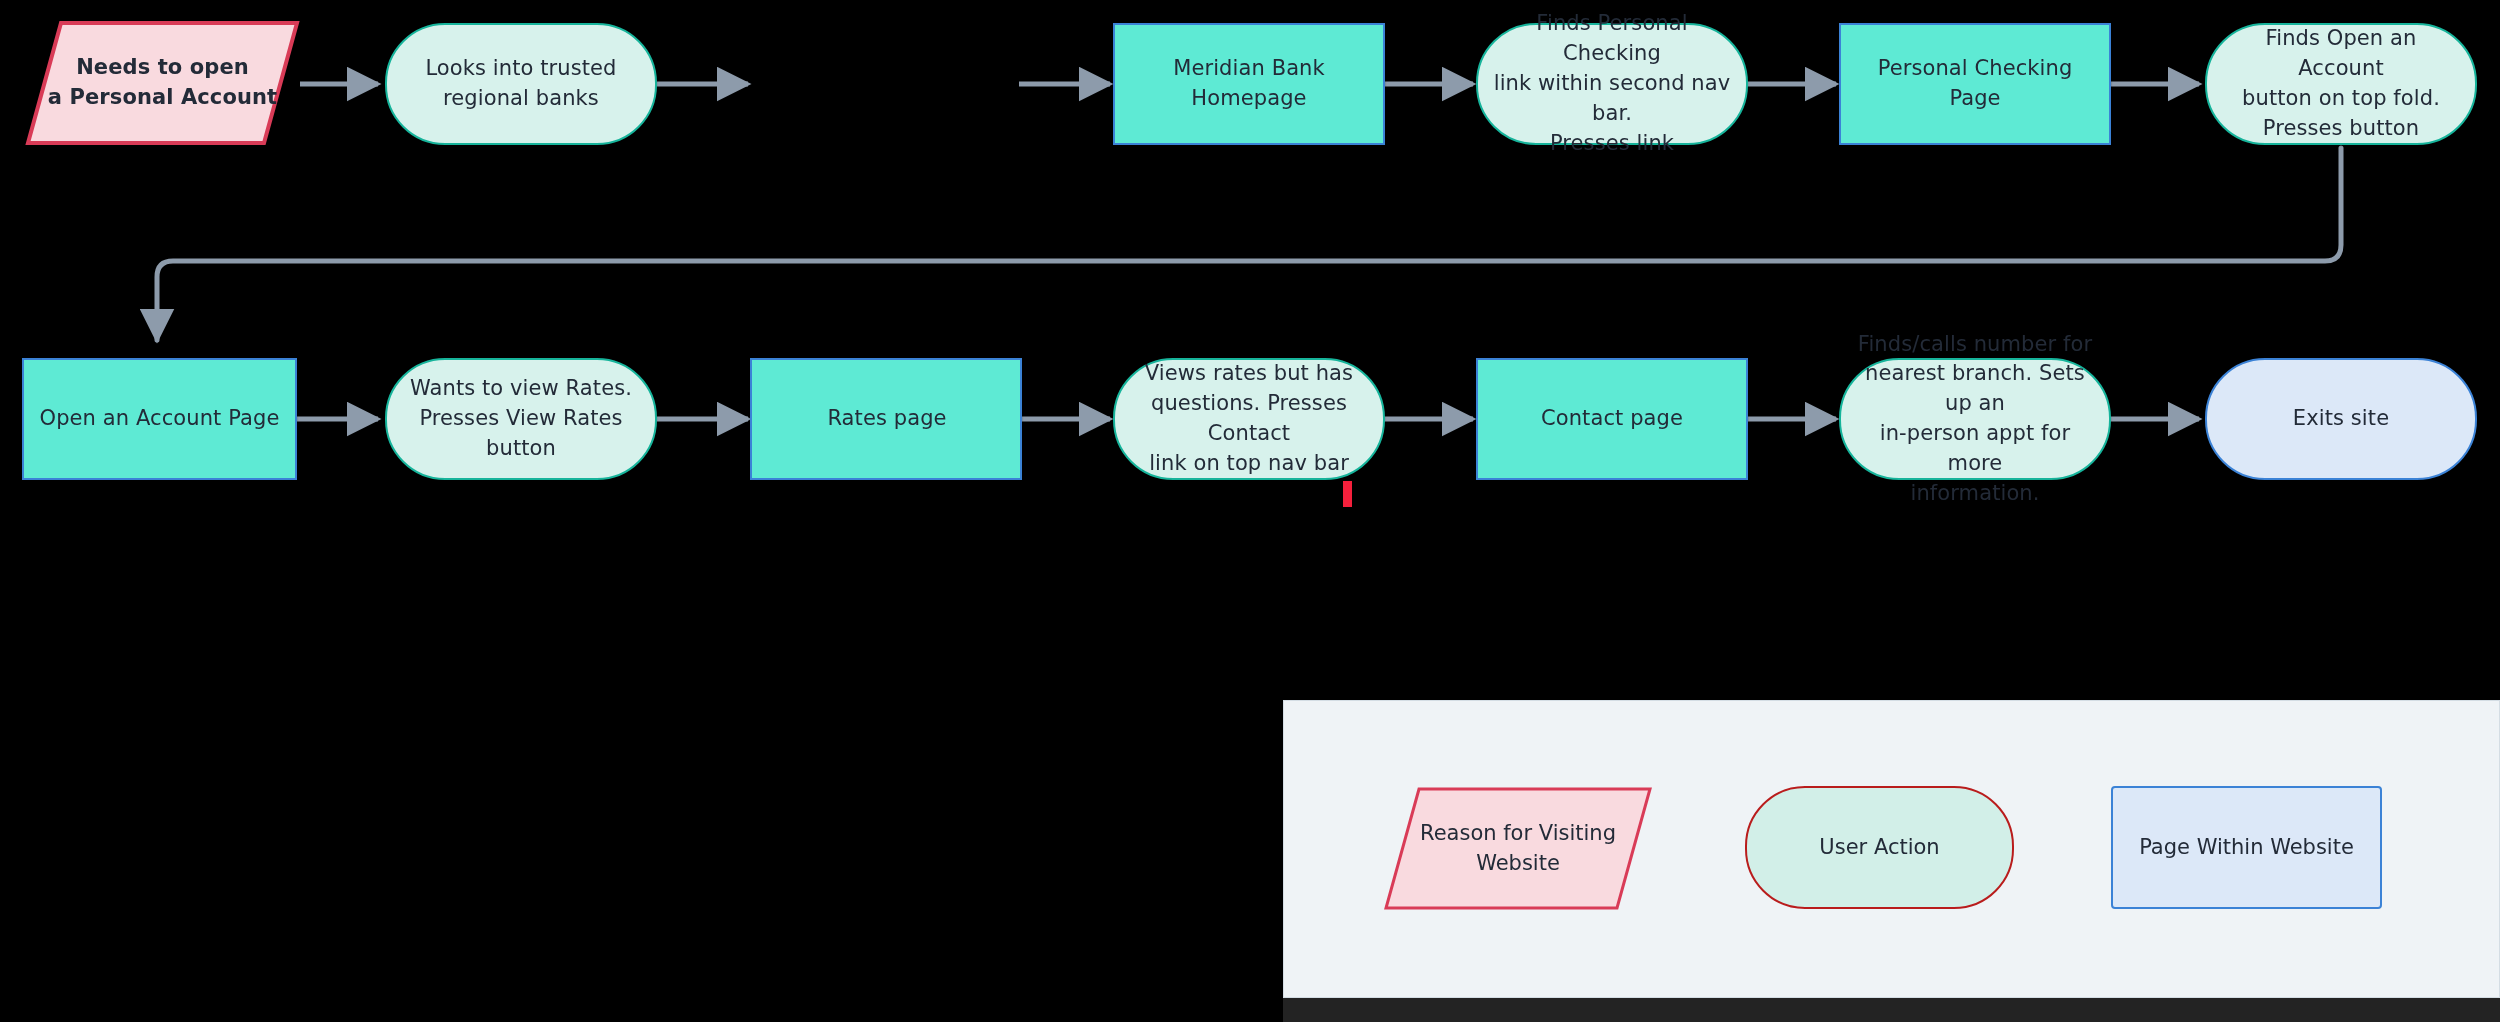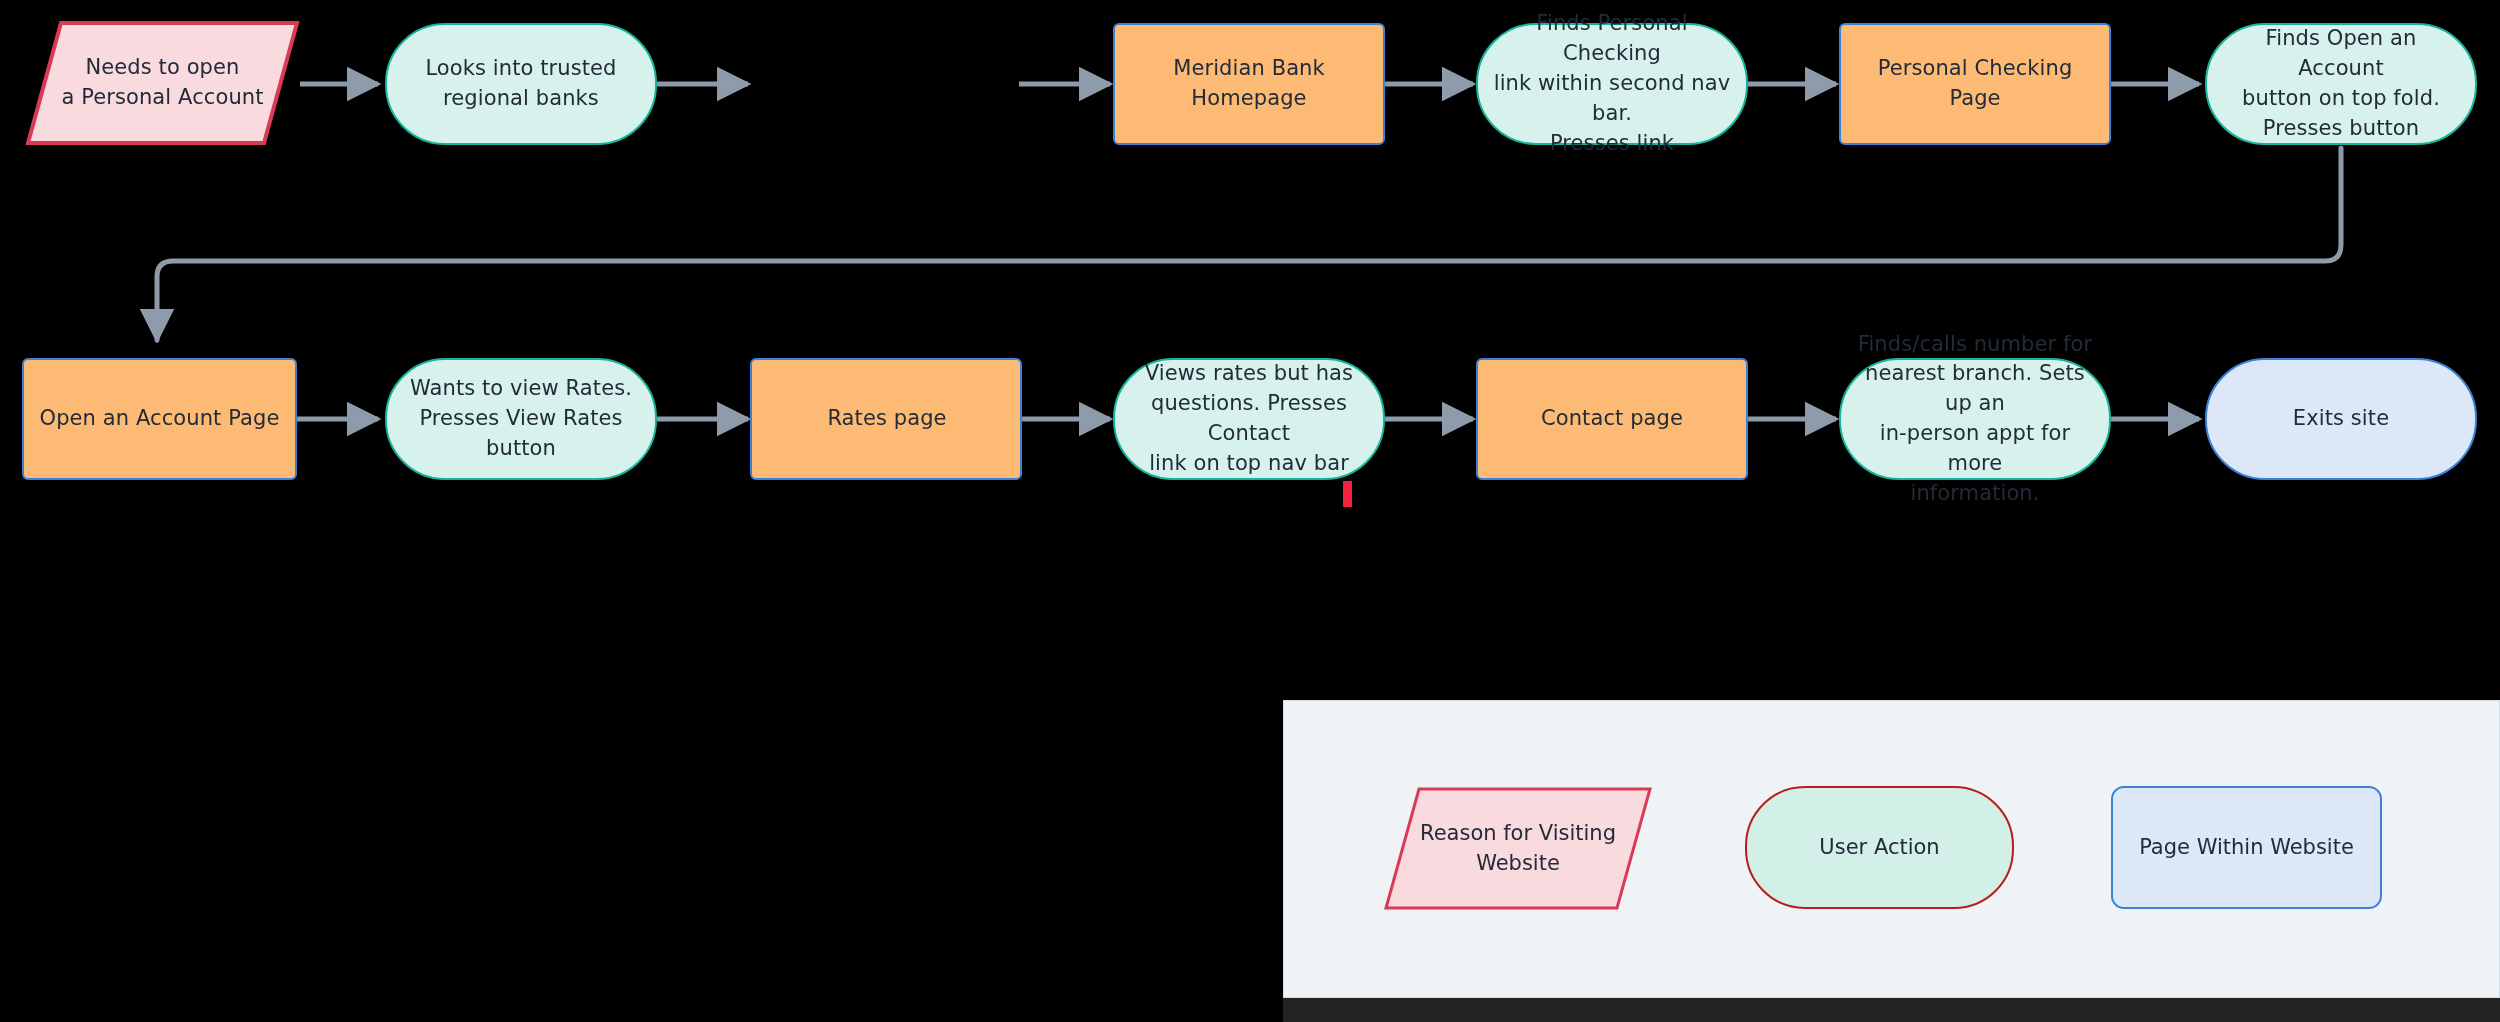--- a/index.html
+++ b/index.html
@@ -51,23 +51,23 @@
   
   .n-action {
     background: #d7f2ec;
     border: 2.5px solid #16b49b;
     border-radius: 60px;
     box-shadow: 0 1px 2px rgba(0,0,0,0.25);
   }
 
   
   .n-page {
-    background: #fdba74;
+    background: #5eead4;
     border: 2.5px solid #3b82d6;
-    border-radius: 6px;
+    border-radius: 0;
     box-shadow: 0 1px 2px rgba(0,0,0,0.3);
   }
 
   
   .n-exit {
     background: #dce8f8;
     border: 2.5px solid #3b82d6;
     border-radius: 60px;
     box-shadow: 0 1px 2px rgba(0,0,0,0.3);
   }
@@ -121,21 +121,21 @@
     padding: 6px 12px;
   }
   .lg-action {
     background: #d2efe8;
     border: 2px solid #b91c1c;
     border-radius: 60px;
   }
   .lg-page {
     background: #dce8f8;
     border: 2px solid #3b82d6;
-    border-radius: 13px;
+    border-radius: 4px;
   }
   .lg-reason .para-bg { position:absolute; inset:0; z-index:0; }
   .lg-reason .para-txt { position:relative; z-index:1; }
 
   
   .handle-red {
     position: absolute;
     background: #f5203c;
     z-index: 30;
   }
@@ -166,21 +166,21 @@
     <g stroke="#8d9bab" stroke-width="5" fill="none" marker-end="url(#ah)">
       <line x1="297" y1="419" x2="378" y2="419"></line>
       <line x1="657" y1="419" x2="748" y2="419"></line>
       <line x1="1019" y1="419" x2="1110" y2="419"></line>
       <line x1="1382" y1="419" x2="1473" y2="419"></line>
       <line x1="1745" y1="419" x2="1836" y2="419"></line>
       <line x1="2108" y1="419" x2="2199" y2="419"></line>
     </g>
   </svg>
 
-  <div class="node n-reason" style="left:25px; top:20px; width:275px; height:126px;">
+  <div class="node n-reason" style="left:25px; top:20px; width:275px; height:126px;font-weight:bold;">
     <svg class="para-bg" viewBox="0 0 275 126" preserveAspectRatio="none" width="275" height="126">
       <polygon points="36,3 272,3 239,123 3,123" fill="#f9dadf" stroke="#d93b57" stroke-width="4"></polygon>
     </svg>
     <span class="para-txt">Needs to open
 a Personal Account</span>
   </div>
 
   <div class="node n-action" style="left:385px; top:23px; width:272px; height:122px;">
     <span>Looks into trusted
 regional banks</span>

